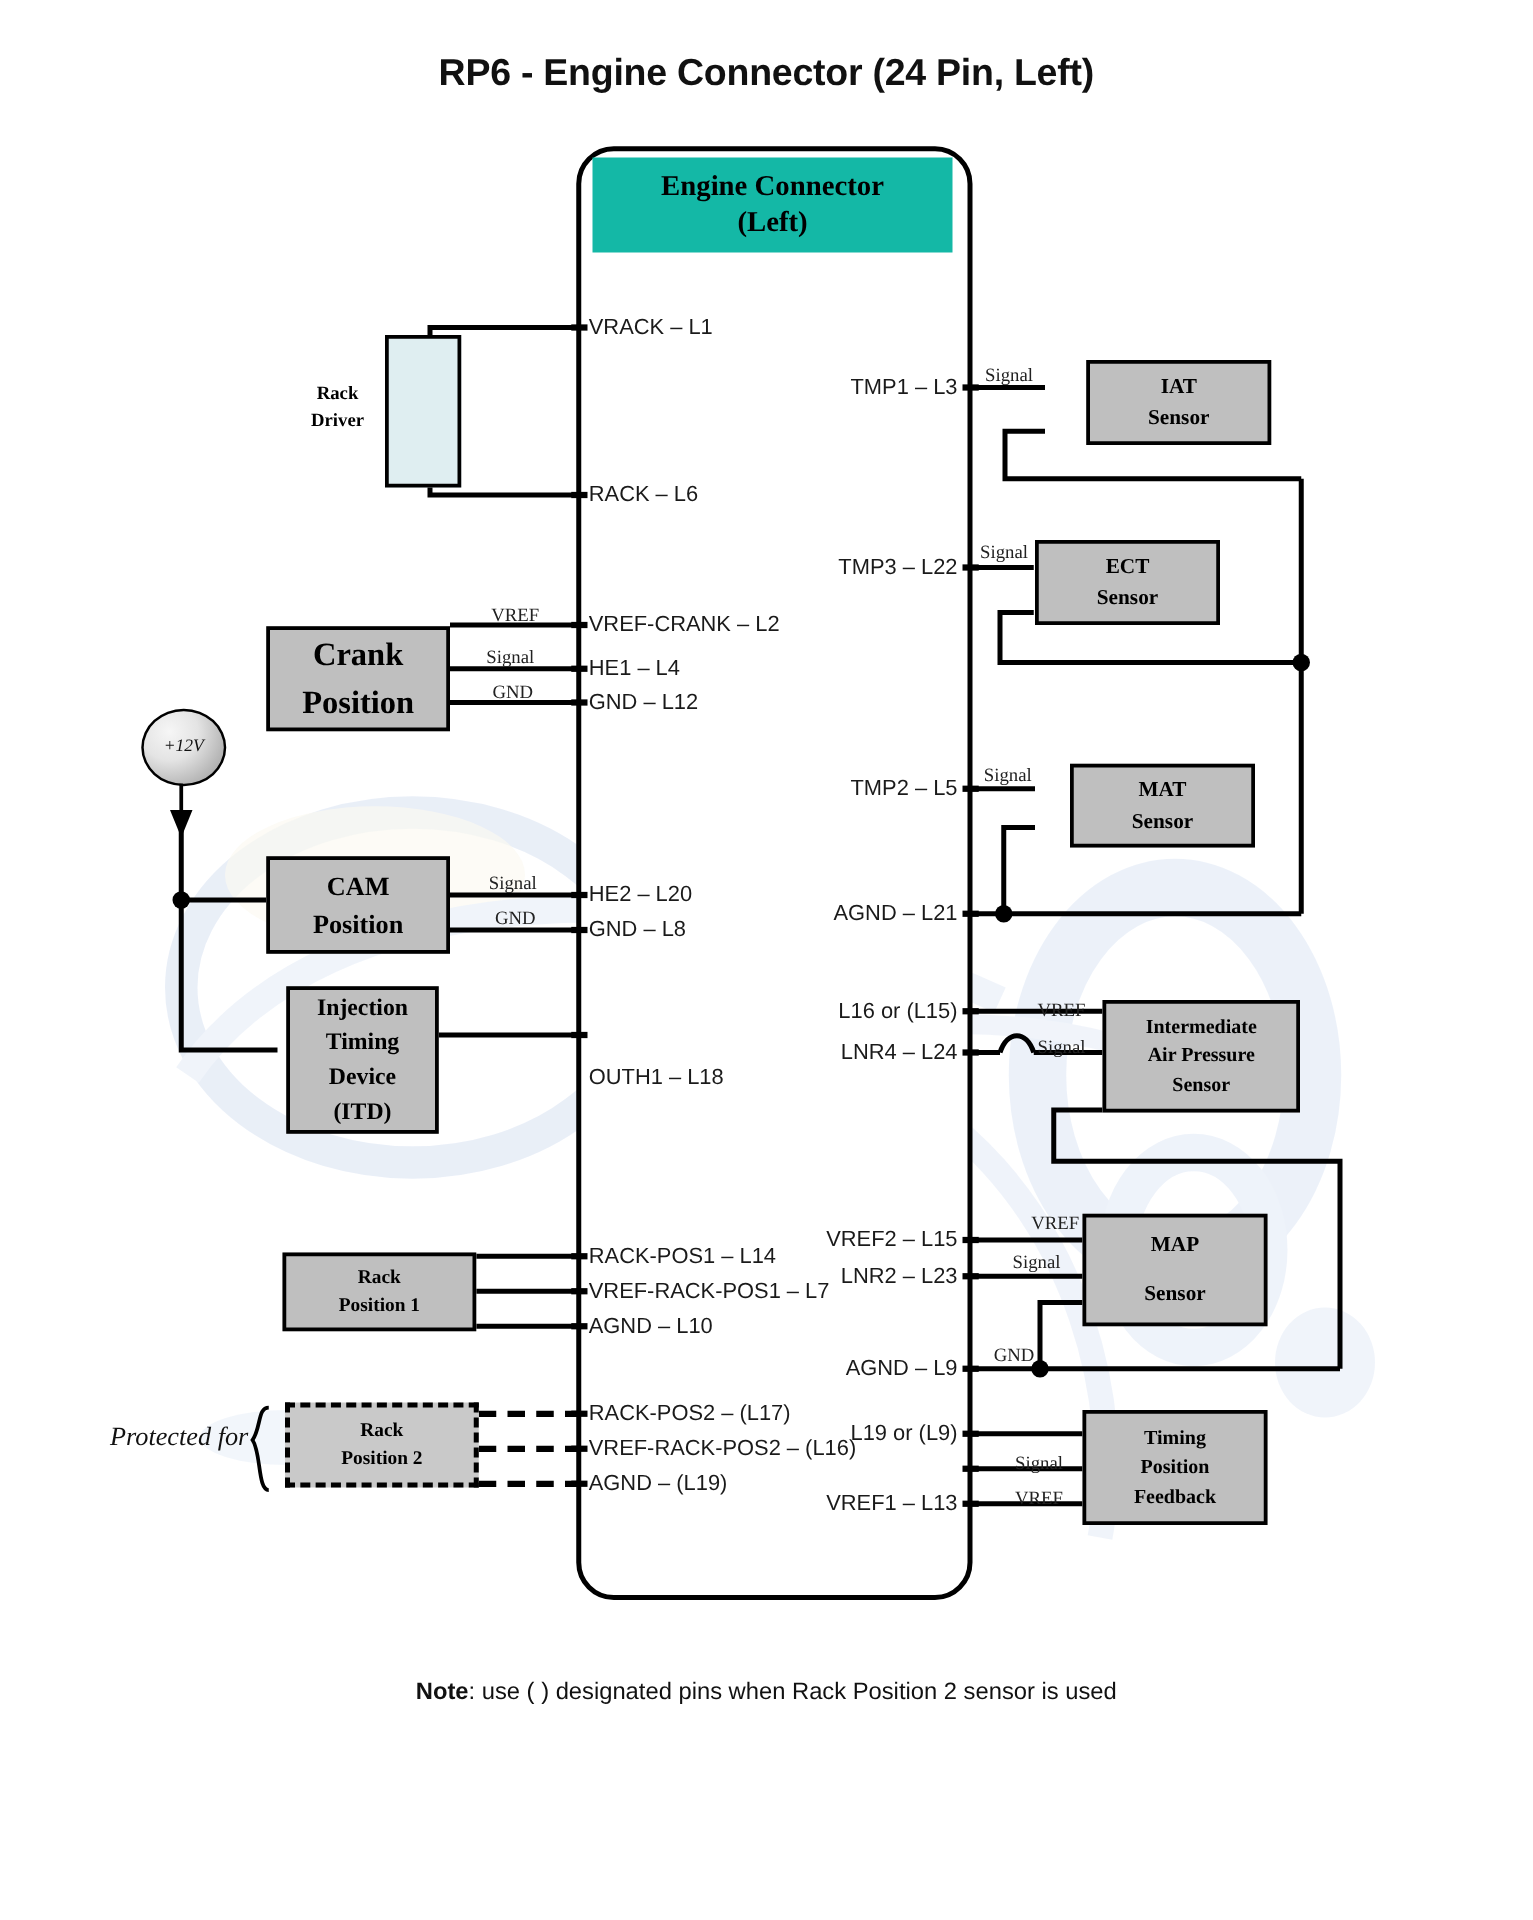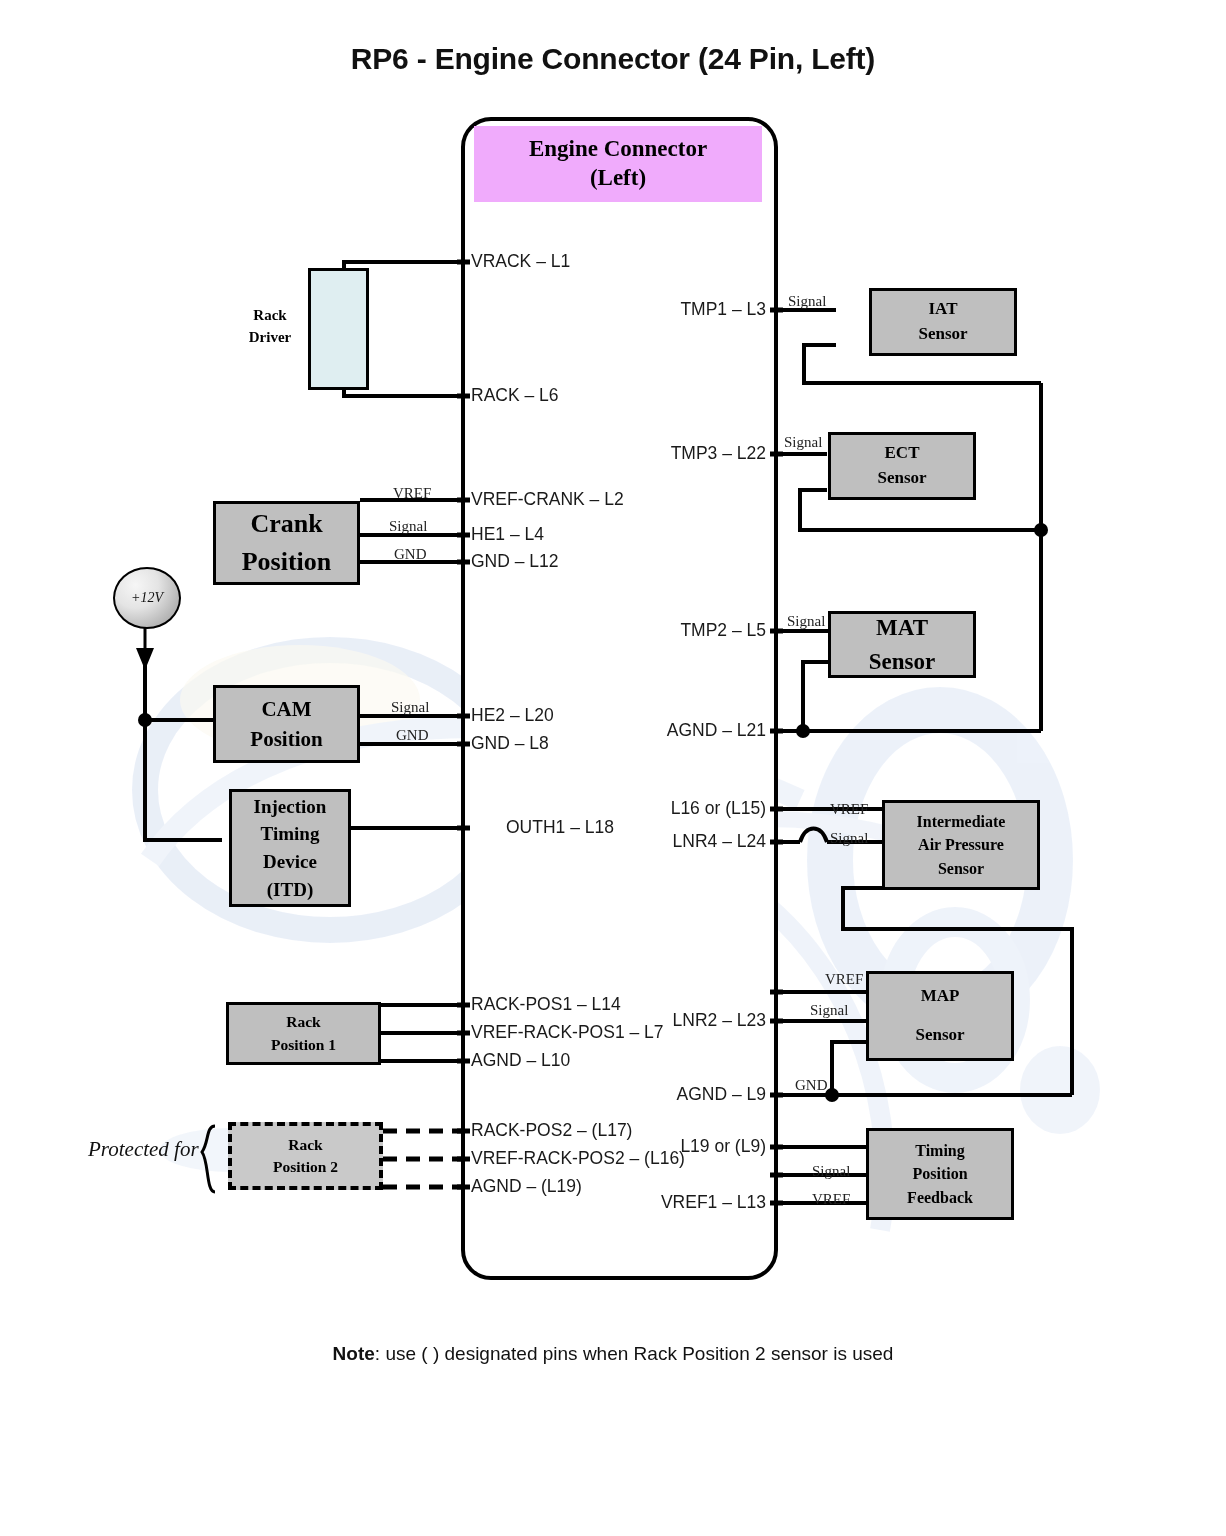--- a/index.html
+++ b/index.html
@@ -33,21 +33,21 @@
     position:absolute;display:flex;flex-direction:column;
     align-items:center;justify-content:center;
     font-family:"Liberation Serif", serif;font-weight:bold;
     color:#000;text-align:center;box-sizing:border-box;
   }
   .blk span{display:block;line-height:1.45;}
 
   .box-gray{background:#bfbfbf;border:3px solid #000;}
   .box-dash{background:#c9c9c9;border:4px dashed #000;}
   .hdr{
-    position:absolute;background:#f0abfc;
+    position:absolute;background:#14b8a6;
     font-family:"Liberation Serif", serif;font-weight:bold;
     font-size:23px;color:#000;text-align:center;line-height:1.25;
     display:flex;flex-direction:column;align-items:center;justify-content:center;
   }
   .coilbox{position:absolute;border:3px solid #000;background:#dfeef1;}
   .pwr{
     position:absolute;border-radius:50%;border:2px solid #000;
     background:radial-gradient(circle at 32% 28%, #f6f6f6 0%, #e4e4e4 38%, #b9b9b9 72%, #9a9a9a 100%);
     display:flex;align-items:center;justify-content:center;
     font-family:"Liberation Serif", serif;font-size:14px;color:#111;font-style:italic;
@@ -245,21 +245,21 @@
   <div class="blk box-gray" style="left:836px;top:288px;width:148px;height:68px;font-size:17px;margin-left:33px;">
     <span>IAT</span>
     <span>Sensor</span>
   </div>
 
   <div class="blk box-gray" style="left:828px;top:432px;width:148px;height:68px;font-size:17px;">
     <span>ECT</span>
     <span>Sensor</span>
   </div>
 
-  <div class="blk box-gray" style="left:828px;top:611px;width:148px;height:67px;font-size:23px;text-align:center;">
+  <div class="blk box-gray" style="left:856px;top:611px;width:148px;height:67px;font-size:17px;text-align:center;">
     <span>MAT</span>
     <span>Sensor</span>
   </div>
 
   <div class="blk box-gray" style="left:882px;top:800px;width:158px;height:90px;font-size:16px;">
     <span>Intermediate</span>
     <span>Air  Pressure</span>
     <span>Sensor</span>
   </div>
 
@@ -275,34 +275,35 @@
     <span>Feedback</span>
   </div>
 
   <div class="lbl pin" style="left:471px;top:251px;">VRACK – L1</div>
   <div class="lbl pin" style="left:471px;top:385px;">RACK – L6</div>
   <div class="lbl pin" style="left:471px;top:489px;">VREF-CRANK – L2</div>
   <div class="lbl pin" style="left:471px;top:524px;">HE1 – L4</div>
   <div class="lbl pin" style="left:471px;top:551px;">GND – L12</div>
   <div class="lbl pin" style="left:471px;top:705px;">HE2 – L20</div>
   <div class="lbl pin" style="left:471px;top:733px;">GND – L8</div>
-  <div class="lbl pin" style="left:471px;top:817px;margin-left:35px;">OUTH1 – L18</div>
+  <div class="lbl pin" style="left:471px;top:851px;">OUTH1 – L18</div>
   <div class="lbl pin" style="left:471px;top:994px;">RACK-POS1 – L14</div>
   <div class="lbl pin" style="left:471px;top:1022px;">VREF-RACK-POS1 – L7</div>
   <div class="lbl pin" style="left:471px;top:1050px;">AGND – L10</div>
   <div class="lbl pin" style="left:471px;top:1120px;">RACK-POS2 – (L17)</div>
   <div class="lbl pin" style="left:471px;top:1148px;">VREF-RACK-POS2 – (L16)</div>
   <div class="lbl pin" style="left:471px;top:1176px;">AGND – (L19)</div>
 
   <div class="lbl pin" style="left:0px;top:299px;width:766px;text-align:right;">TMP1 – L3</div>
   <div class="lbl pin" style="left:0px;top:443px;width:766px;text-align:right;">TMP3 – L22</div>
   <div class="lbl pin" style="left:0px;top:620px;width:766px;text-align:right;">TMP2 – L5</div>
   <div class="lbl pin" style="left:0px;top:720px;width:766px;text-align:right;">AGND – L21</div>
   <div class="lbl pin" style="left:0px;top:798px;width:766px;text-align:right;">L16 or (L15)</div>
   <div class="lbl pin" style="left:0px;top:831px;width:766px;text-align:right;">LNR4 – L24</div>
+  <div class="lbl pin" style="left:0px;top:981px;width:766px;text-align:right;">VREF2 – L15</div>
   <div class="lbl pin" style="left:0px;top:1010px;width:766px;text-align:right;">LNR2 – L23</div>
   <div class="lbl pin" style="left:0px;top:1084px;width:766px;text-align:right;">AGND – L9</div>
   <div class="lbl pin" style="left:0px;top:1136px;width:766px;text-align:right;">L19 or (L9)</div>
   <div class="lbl pin" style="left:0px;top:1192px;width:766px;text-align:right;">VREF1 – L13</div>
 
   <div class="lbl tag" style="left:393px;top:485px;">VREF</div>
   <div class="lbl tag" style="left:389px;top:518px;">Signal</div>
   <div class="lbl tag" style="left:394px;top:546px;">GND</div>
 
   <div class="lbl tag" style="left:391px;top:699px;">Signal</div>

